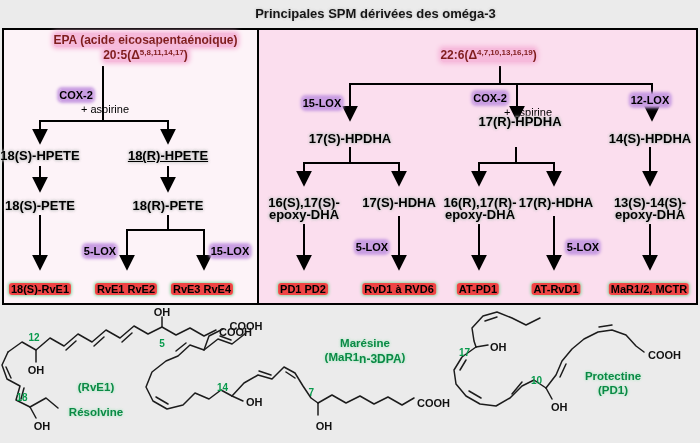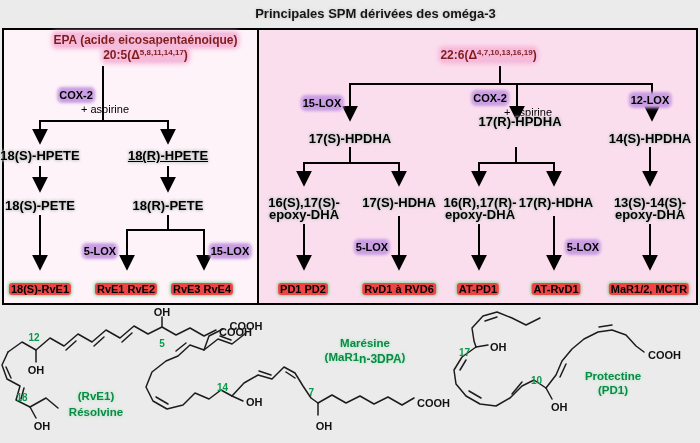--- a/index.html
+++ b/index.html
@@ -171,19 +171,19 @@
       <path class="bond" d="M599,327 L612,325"></path>
       <text class="num" x="470" y="356" text-anchor="end">17</text>
       <text class="atom" x="490" y="351" text-anchor="start">OH</text>
       <text class="num" x="542" y="384" text-anchor="end">10</text>
       <text class="atom" x="551" y="411" text-anchor="start">OH</text>
       <text class="atom" x="648" y="359" text-anchor="start">COOH</text>
     </g>
   </svg>
 
   <div class="abs green-name" style="left:96px;top:367px;margin-top:39px;">Résolvine</div>
-  <div class="abs green-name" style="left:96px;top:381px;margin-top:9px;">(RvE1)</div>
+  <div class="abs green-name" style="left:96px;top:381px;">(RvE1)</div>
   <div class="abs green-name" style="left:365px;top:337px;">Marésine</div>
   <div class="abs green-name" style="left:365px;top:351px;"><span>(MaR1</span><span class="subscr">n-3DPA</span><span>)</span></div>
   <div class="abs green-name" style="left:613px;top:370px;">Protectine</div>
   <div class="abs green-name" style="left:613px;top:384px;">(PD1)</div>
 
 </div>
 
 </body></html>

